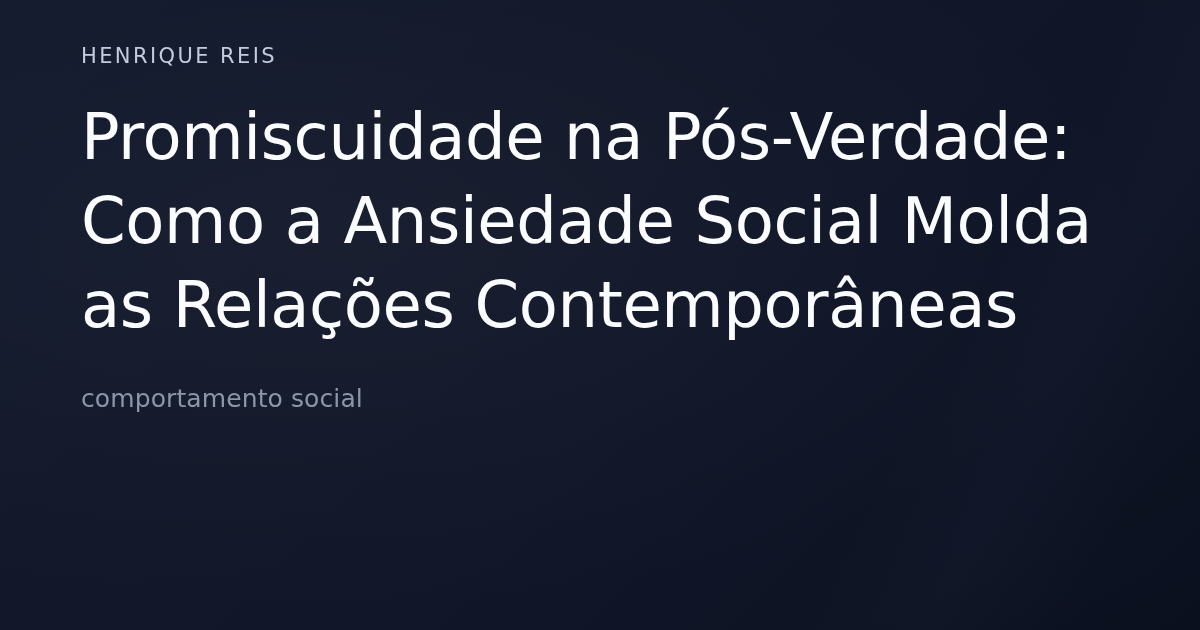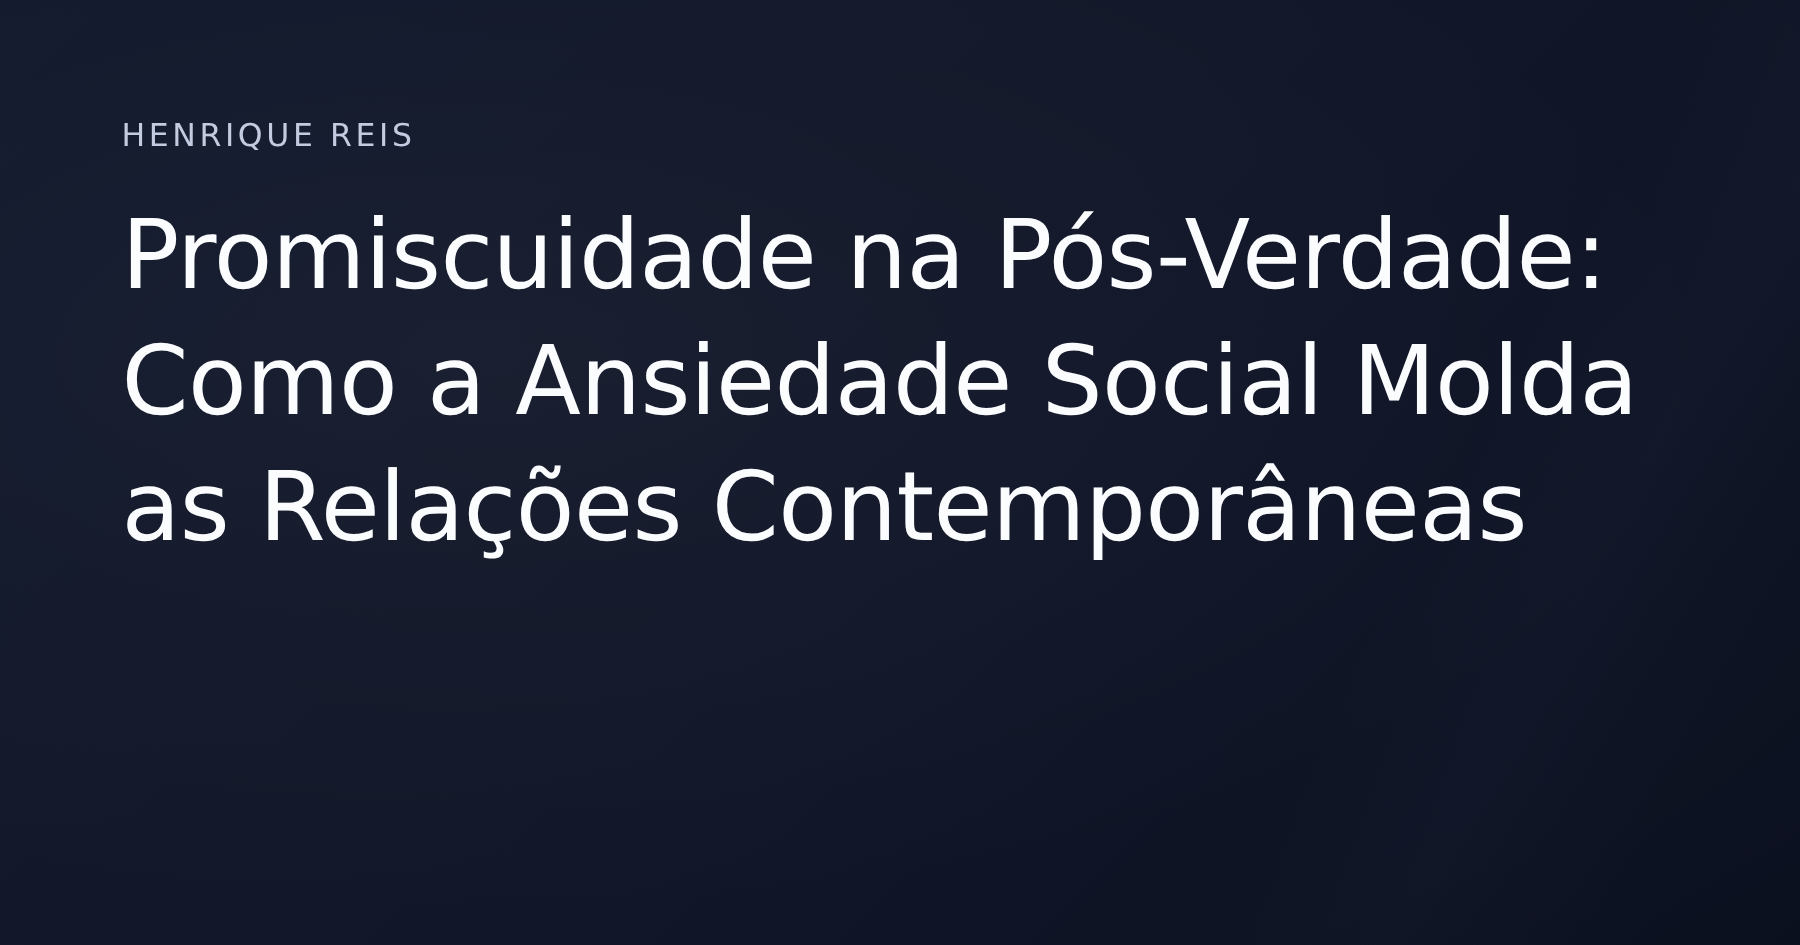--- a/index.html
+++ b/index.html
@@ -107,15 +107,16 @@
 
   <div class="sheen"></div>
   <div class="vignette"></div>
 
   <div class="content">
 
     <div class="author">HENRIQUE REIS</div>
 
     <h1 class="title">Promiscuidade na Pós-Verdade: Como a Ansiedade Social Molda as Relações Contemporâneas</h1>
 
+    <div class="subtitle">comportamento social</div>
 
   </div>
 </div>
 
 </body></html>

